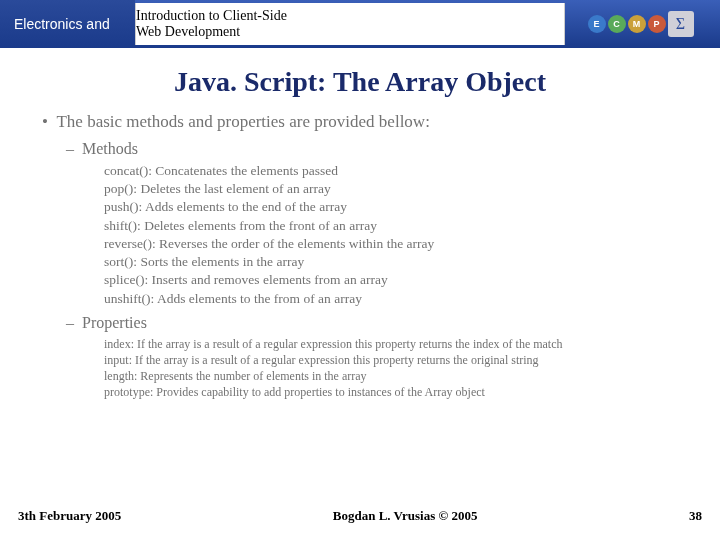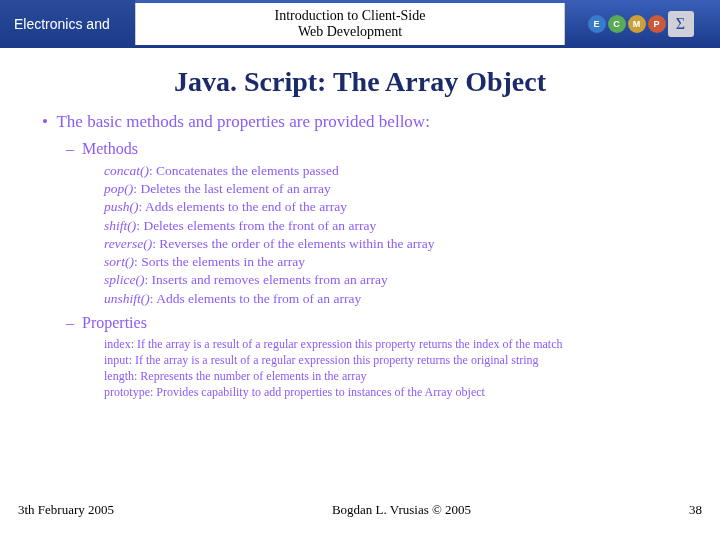--- a/index.html
+++ b/index.html
@@ -1,34 +1,34 @@
 <!DOCTYPE html>
 <html><head>
 <meta charset="utf-8">
 <style>
   * { margin: 0; padding: 0; box-sizing: border-box; }
   body { width: 720px; height: 540px; font-family: "Times New Roman", serif; background: #fff; overflow: hidden; position: relative; }
   .header { height: 48px; background: linear-gradient(#3a5fb8, #1a3a8a); display: flex; align-items: center; position: relative; }
   .logo-box { width: 135px; height: 48px; background: linear-gradient(#2a4a9a, #1a3a8a); color: #fff; font-size: 9px; display: flex; flex-direction: column; justify-content: center; padding-left: 14px; gap: 41px; }
   .logo-top { font-family: Arial, sans-serif; font-size: 14px; font-weight: bold; }
   .logo-sub { font-family: Arial, sans-serif; font-size: 14px; margin-top: 2px; }
-  .header-title { flex: 1; background: #fff; height: 42px; margin: 17px 0; display: flex; flex-direction: column; align-items: center; justify-content: center; font-size: 14px; border-left: 1px solid #ccc; border-right: 1px solid #ccc; }
+  .header-title { flex: 1; background: #fff; height: 42px; margin: 17px 0; display: flex; flex-direction: column; align-items: flex-start; justify-content: center; font-size: 14px; border-left: 1px solid #ccc; border-right: 1px solid #ccc; }
   .header-right { width: 155px; height: 48px; background: linear-gradient(#3a5fb8, #1a3a8a); display: flex; align-items: center; justify-content: center; gap: 2px; }
   .icon-circle { width: 18px; height: 18px; border-radius: 50%; display: flex; align-items: center; justify-content: center; font-size: 9px; font-family: Arial; font-weight: bold; color: #fff; }
   .ic-e { background: #3a7aca; } .ic-c { background: #5aaa5a; } .ic-m { background: #caa03a; } .ic-p { background: #ca5a3a; }
   .sigma { width: 26px; height: 26px; background: #d0d0d8; border-radius: 3px; font-size: 16px; color: #2a4a9a; display: flex; align-items: center; justify-content: center; margin-right: 4px; }
   .slide-title { text-align: center; font-size: 28px; font-weight: bold; color: #1a2a6a; margin: 18px 0 14px; }
-  .content { padding: 0 38px 0 42px; color: #8b5cf6; }
+  .content { padding: 0 38px 0 42px; color: #737373; }
   .bullet-l1 { font-size: 17px; margin-bottom: 8px; }
   .bullet-l2 { font-size: 16px; margin-left: 24px; margin-bottom: 4px; margin-top: 6px; }
   .item-list { margin-left: 62px; margin-bottom: 6px; }
   .item { font-size: 13.5px; line-height: 1.35; }
-  .item .name { font-style: italic; }
+  .item .name { }
   .prop-item { font-size: 12px; line-height: 1.35; padding-left: 18px; text-indent: -18px; }
-  .footer { position: absolute; bottom: 22px; left: 0; right: 0; display: flex; justify-content: space-between; padding: 0 18px; font-size: 13px; }
+  .footer { position: absolute; bottom: 16px; left: 0; right: 0; display: flex; justify-content: space-between; padding: 0 18px; font-size: 13px; font-weight: bold; }
 </style>
 </head>
 <body>
 
 <div class="header">
   <div class="logo-box">
     <div class="logo-top">UniS</div>
     <div class="logo-sub">Electronics and</div>
     <div class="logo-sub">Physical Sciences</div>
   </div>

